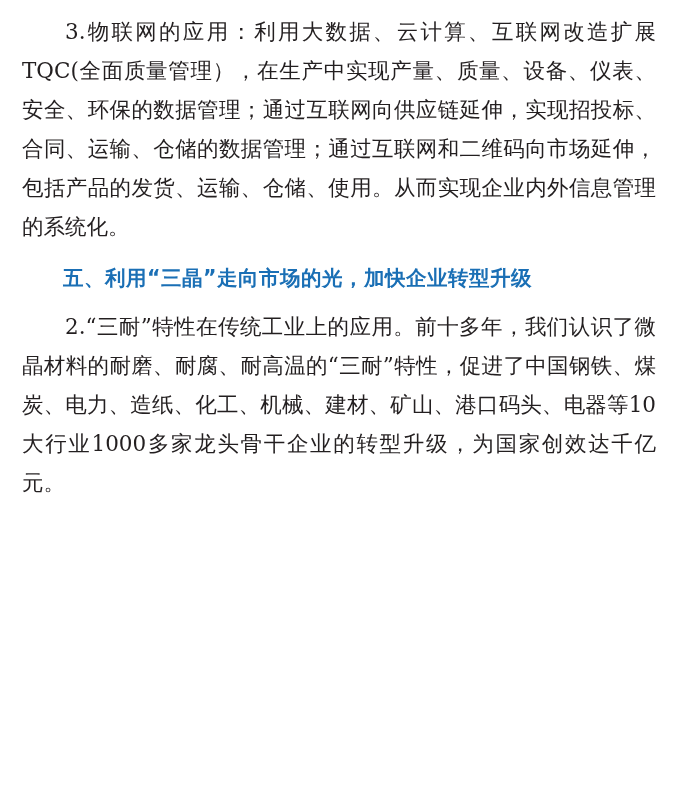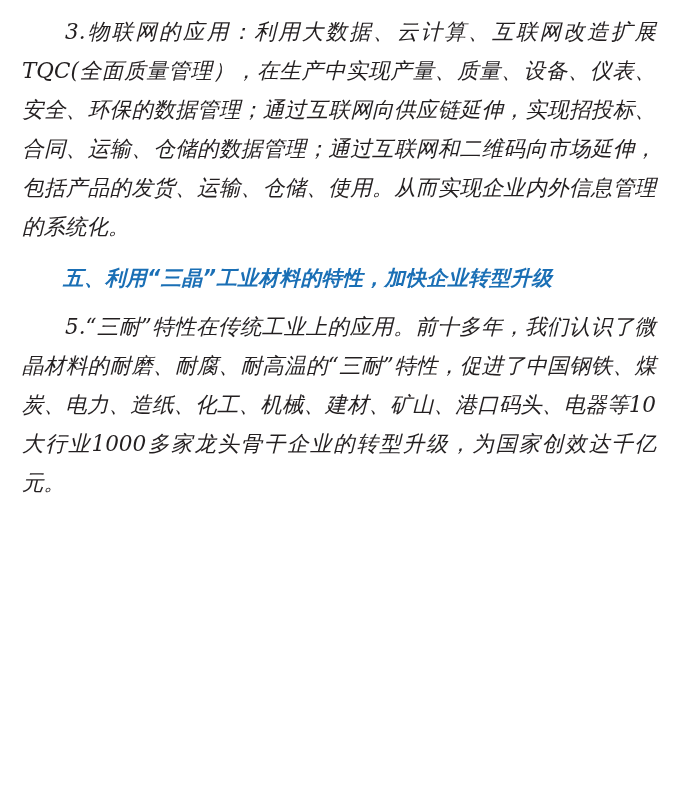--- a/index.html
+++ b/index.html
@@ -13,21 +13,20 @@
     font-family: "DejaVu Serif", "Liberation Serif", serif;
     color: #231f20;
     overflow: hidden;
   }
   .page {
     box-sizing: border-box;
     width: 682px;
     height: 796px;
     padding: 12px 26px 0 22px;
     background: #ffffff;
-    font-style: italic;
   }
   .para {
     font-size: 21.5px;
     line-height: 39px;
     text-align: justify;
     text-justify: inter-ideograph;
     margin: 0 0 0 0;
     letter-spacing: 0px;
     color: #231f20;
   }
@@ -48,18 +47,18 @@
 </style>
 </head>
 <body>
 
 <div class="page">
 
   <p class="para indent">3.物联网的应用：利用大数据、云计算、互联网改造扩展TQC(全面质量管理），在生产中实现产量、质量、设备、仪表、安全、环保的数据管理；通过互联网向供应链延伸，实现招投标、合同、运输、仓储的数据管理；通过互联网和二维码向市场延伸，包括产品的发货、运输、仓储、使用。从而实现企业内外信息管理的系统化。</p>
 
   <div class="gap-sm"></div>
 
-  <h2 class="heading">五、利用“三晶”工业材料的特性，加快企业转型升级</h2>
+  <h2 class="heading">五、利用“三晶”走向市场的光，加快企业转型升级</h2>
 
-  <p class="para indent">5.“三耐”特性在传统工业上的应用。前十多年，我们认识了微晶材料的耐磨、耐腐、耐高温的“三耐”特性，促进了中国钢铁、煤炭、电力、造纸、化工、机械、建材、矿山、港口码头、电器等10大行业1000多家龙头骨干企业的转型升级，为国家创效达千亿元。</p>
+  <p class="para indent">2.“三耐”特性在传统工业上的应用。前十多年，我们认识了微晶材料的耐磨、耐腐、耐高温的“三耐”特性，促进了中国钢铁、煤炭、电力、造纸、化工、机械、建材、矿山、港口码头、电器等10大行业1000多家龙头骨干企业的转型升级，为国家创效达千亿元。</p>
 
 
 </div>
 
 </body></html>

